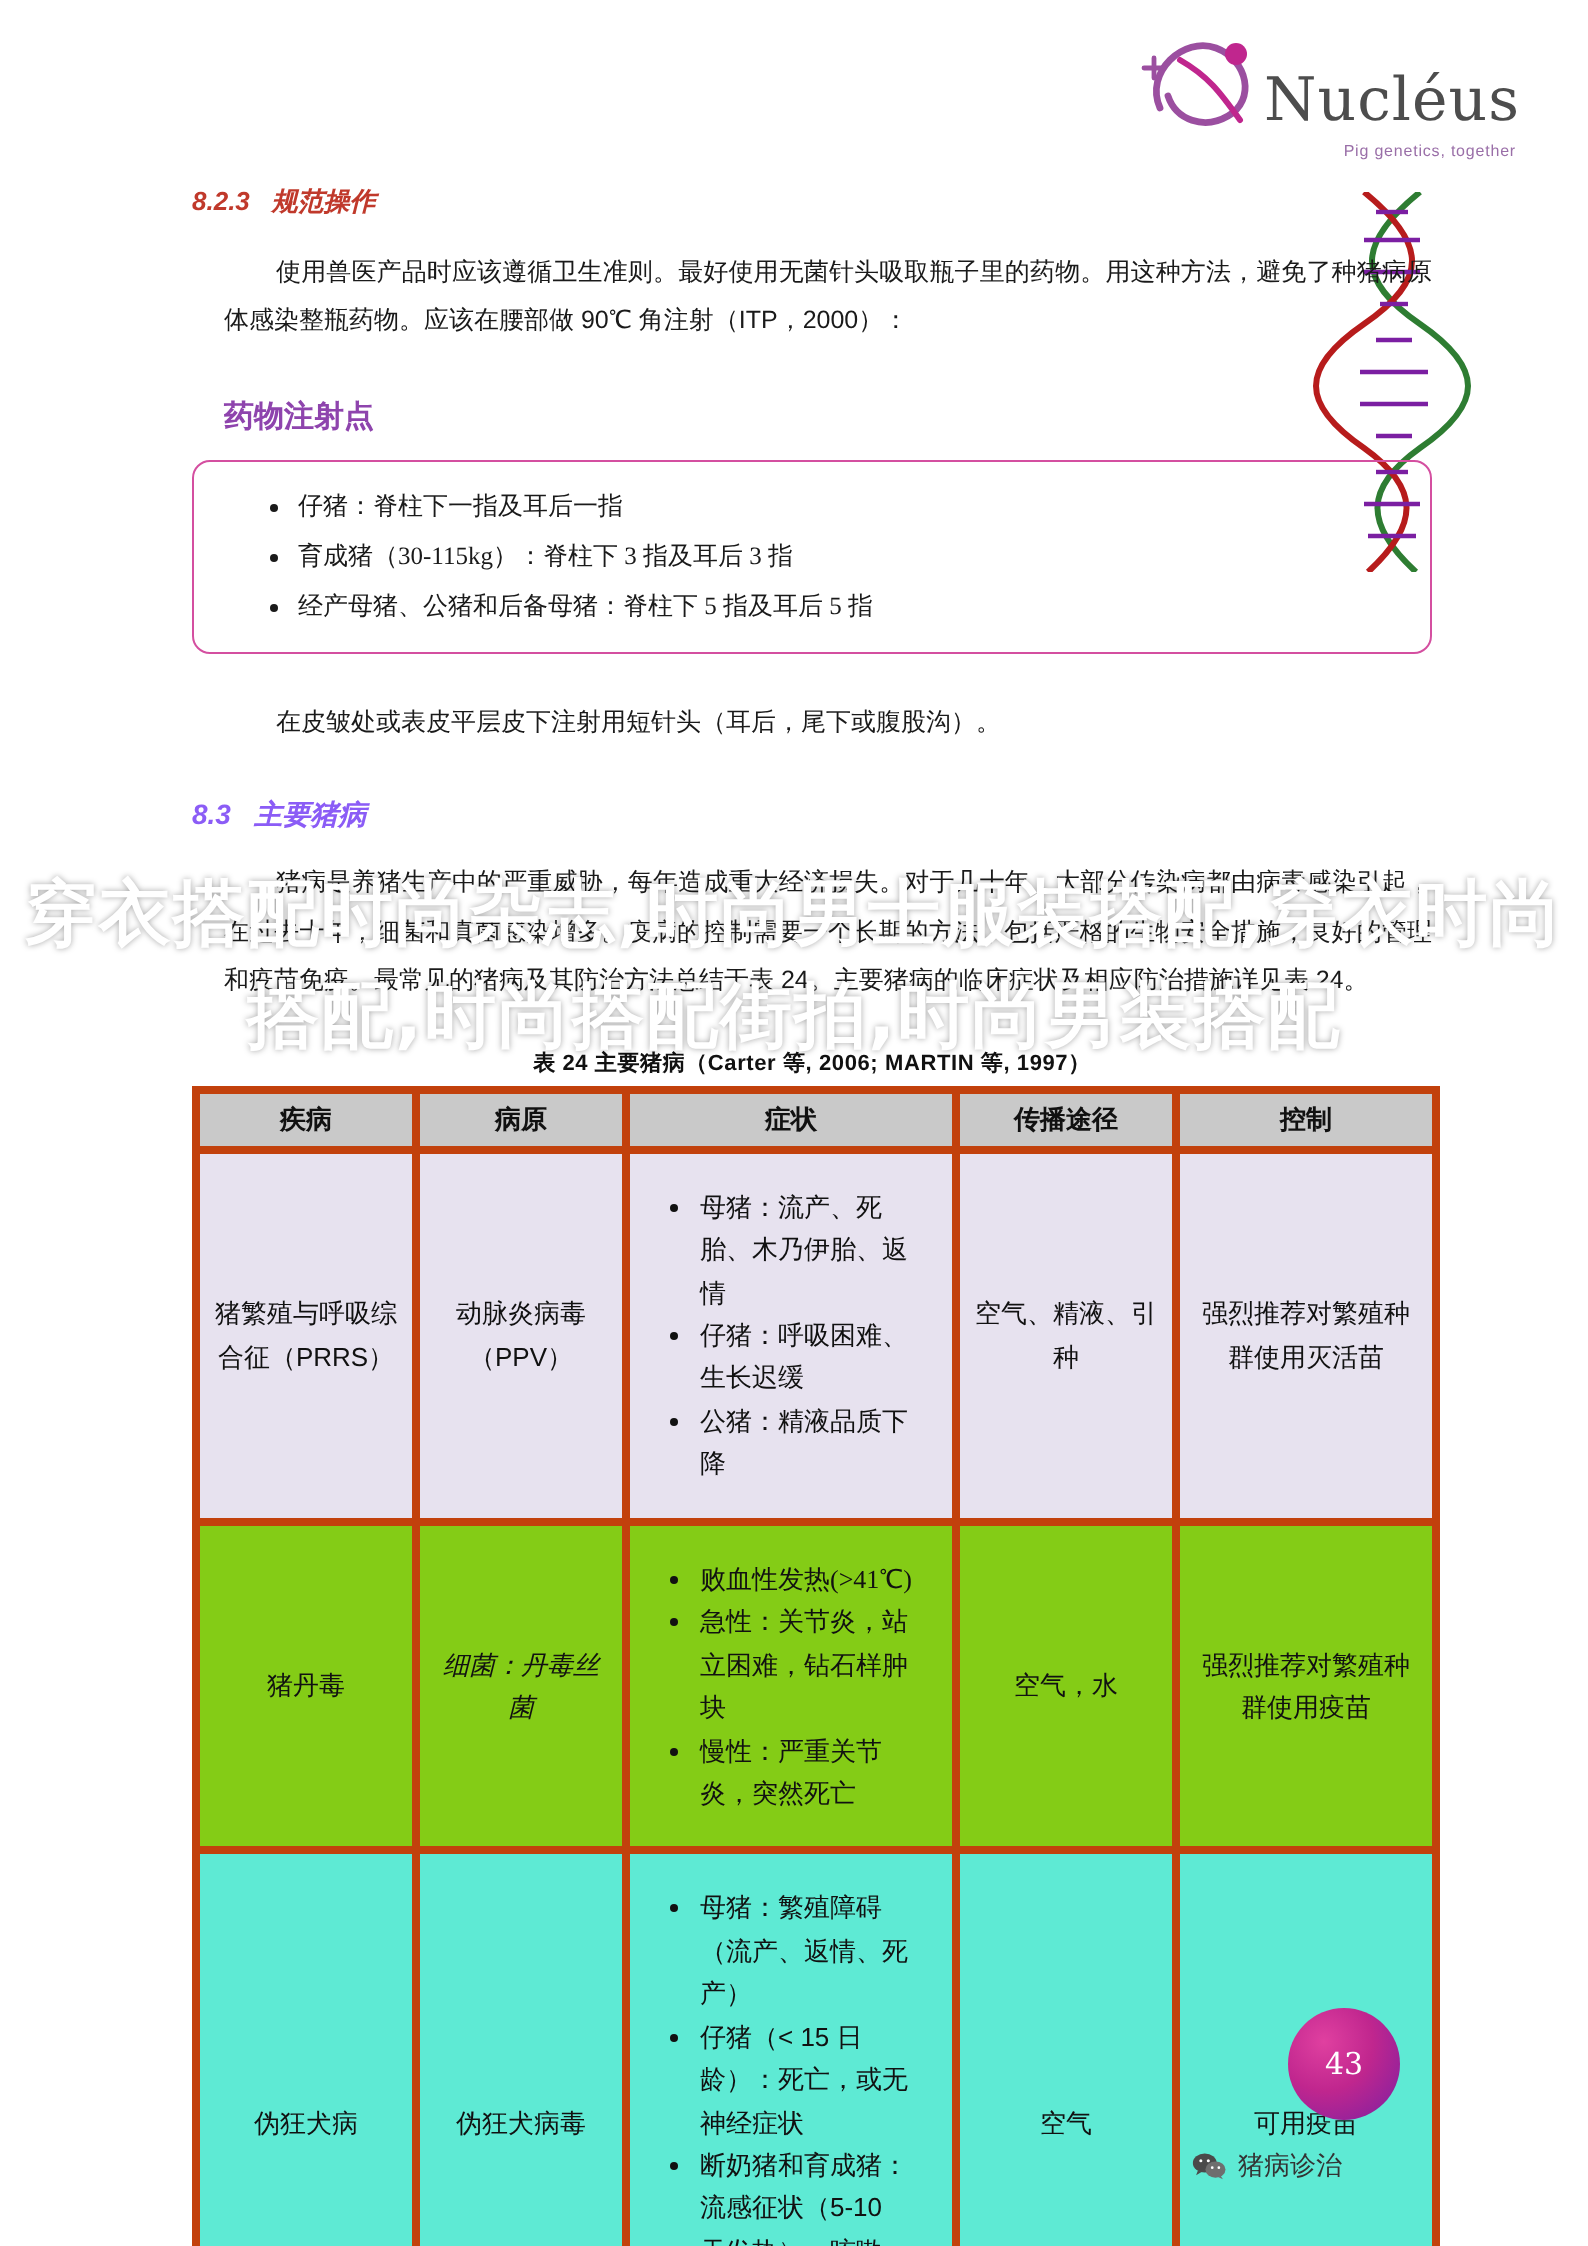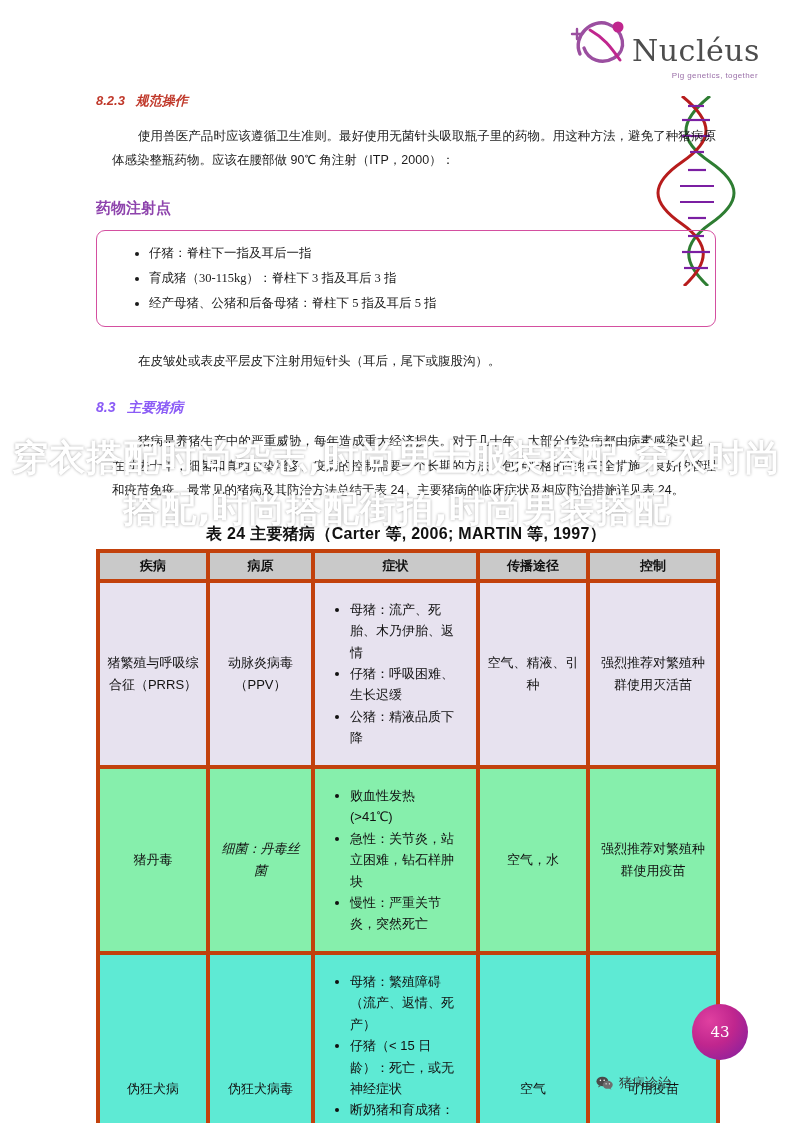--- a/index.html
+++ b/index.html
@@ -76,21 +76,21 @@
     line-height: 1.95;
     text-align: justify;
     margin: 0 0 22px 16px;
   }
   .para.indent { text-indent: 26px; }
 
   .h4 {
     color: #8e44ad;
     font-size: 15px;
     font-weight: bold;
-    margin: 26px 0 12px 0;
+    margin: 26px 0 12px 16px;
   }
   .box {
     border: 1.5px solid #d44fa0;
     border-radius: 9px;
     padding: 10px 6px 10px 0;
     margin: 0 0 22px 0;
     font-family: Liberation Serif, serif;
   }
   .box ul {
     margin: 0;
@@ -105,21 +105,21 @@
   .h3b {
     color: #8b5cf6;
     font-style: italic;
     font-weight: bold;
     font-size: 14px;
     margin: 26px 0 12px 0;
   }
 
   
   .tbl-caption {
-    font-size: 16px;
+    font-size: 11px;
     font-weight: bold;
     text-align: center;
     margin: 10px 0 4px 0;
     color: #111;
     letter-spacing: 0.3px;
   }
   table.main {
     border-collapse: collapse;
     width: 620px;
     table-layout: fixed;
@@ -134,21 +134,21 @@
   }
   table.main thead th {
     background: #c9c9c9;
     text-align: center;
     font-weight: bold;
   }
   table.main td.c { text-align: center; vertical-align: middle; }
   table.main td ul { margin: 14px; padding-left: 15px; }
   table.main td li { list-style: disc; }
   .row-a td { background: #e7e2ef; }
-  .row-b td { background: #86efac; }
+  .row-b td { background: #84cc16; font-family: Liberation Serif, serif; }
   .row-c td { background: #5eead4; }
   .ital { font-style: italic; }
 
   
   .overlay {
     position: absolute;
     left: 0;
     top: 432px;
     width: 794px;
     text-align: center;
@@ -158,21 +158,21 @@
     line-height: 1.42;
     letter-spacing: 1px;
     color: #ffffff;
     text-shadow: 0 0 3px rgba(0,0,0,0.35);
     pointer-events: none;
   }
 
   
   .page-badge {
     position: absolute;
-    left: 692px;
+    left: 644px;
     top: 1004px;
     width: 56px;
     height: 56px;
     border-radius: 50%;
     background: radial-gradient(circle at 32% 30%, #e040a0 0%, #c0268e 45%, #7b1fa2 100%);
     color: #fff;
     font-size: 15px;
     display: flex;
     align-items: center;
     justify-content: center;

